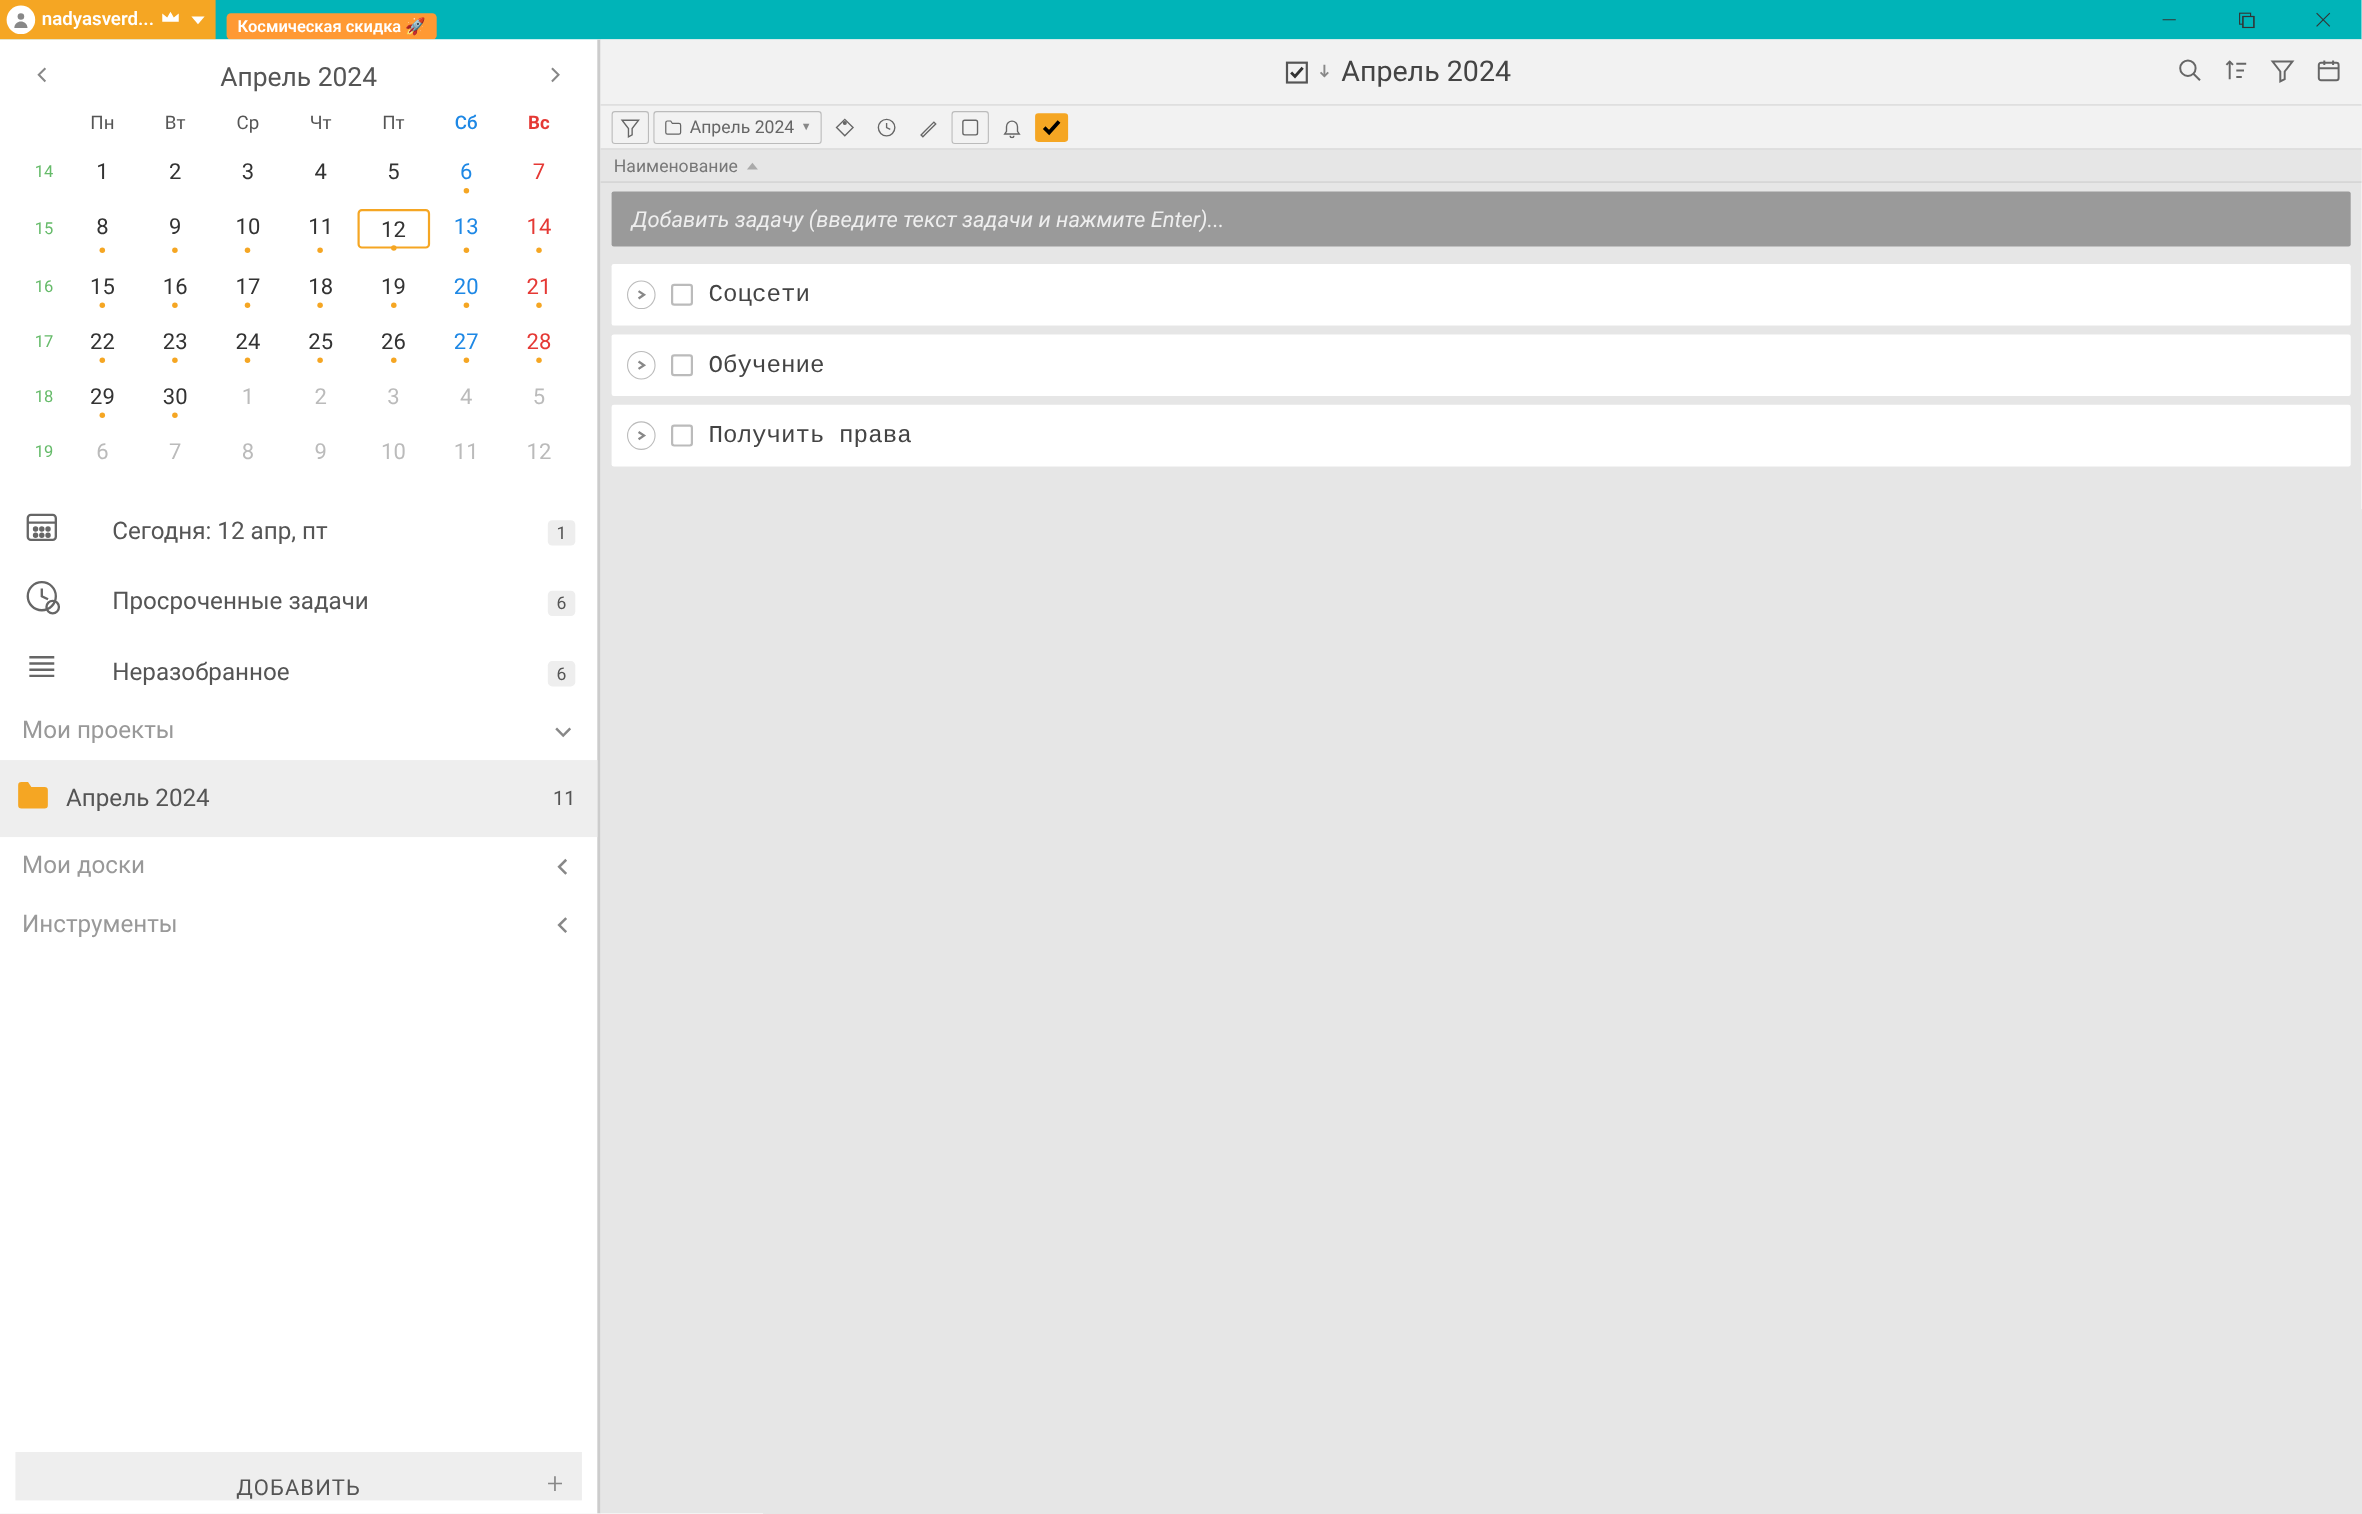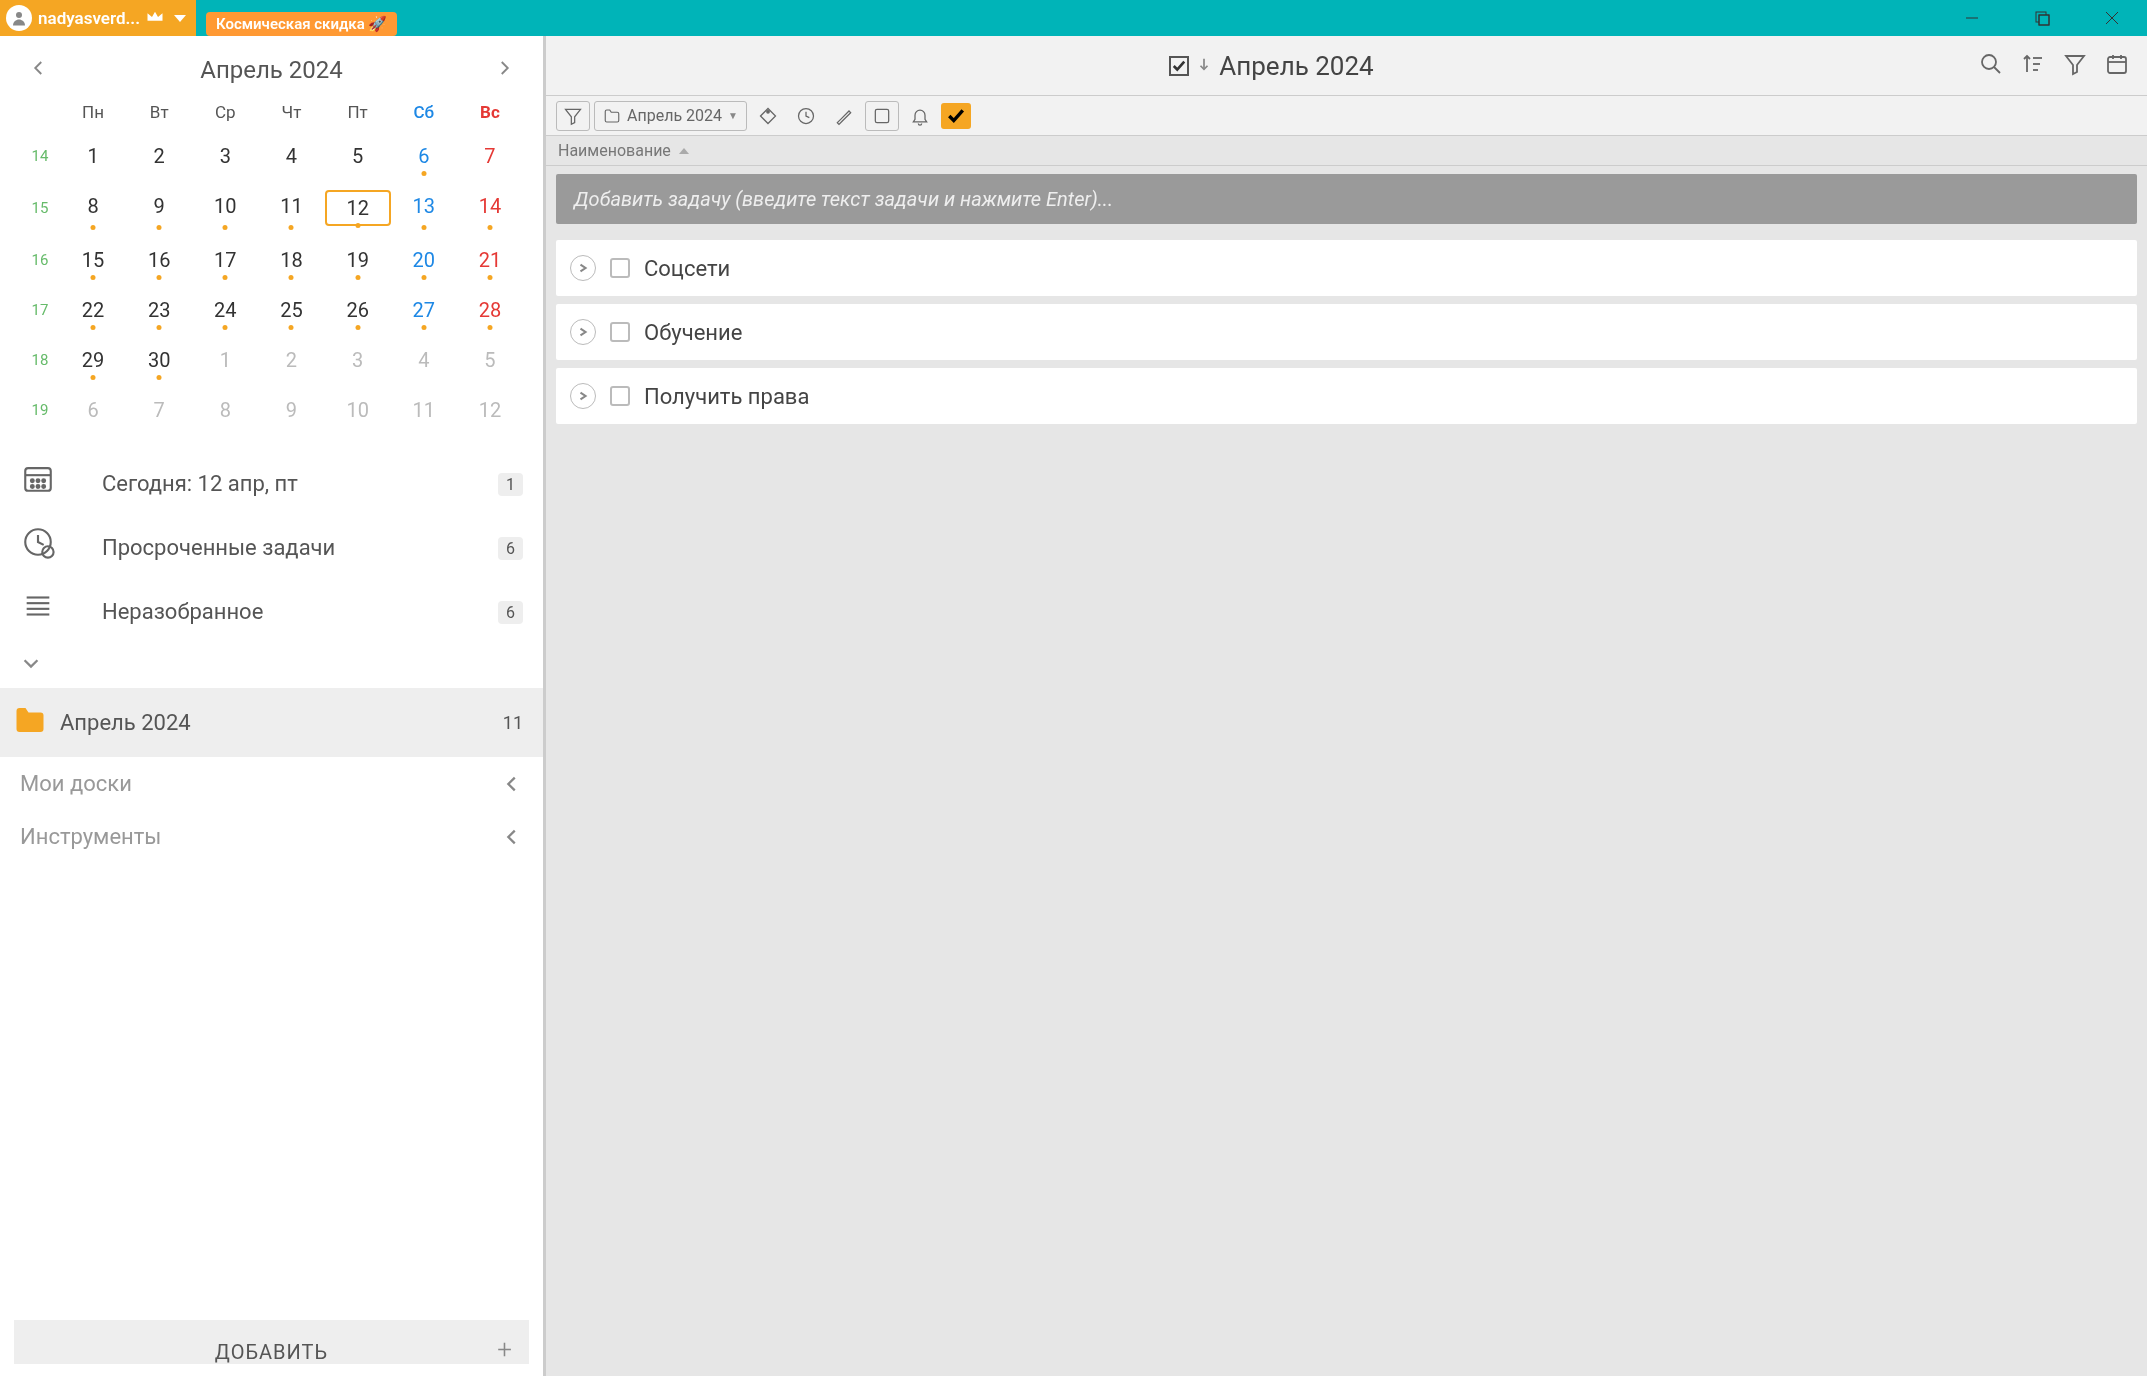--- a/index.html
+++ b/index.html
@@ -83,21 +83,21 @@
 
 
 .add-task-row { margin: 8px 10px; height: 50px; background: #9a9a9a; display: flex; align-items: center; padding: 0 18px; color: #eee; font-size: 20px; font-style: italic; border-radius: 2px; }
 
 
 .task-list { padding: 8px 10px; display: flex; flex-direction: column; gap: 8px; }
 .task-row { height: 56px; background: #fff; display: flex; align-items: center; padding: 0 14px; gap: 14px; border-radius: 2px; }
 .task-expand { width: 26px; height: 26px; border: 1.5px solid #bbb; border-radius: 50%; display: flex; align-items: center; justify-content: center; cursor: pointer; }
 .task-expand svg { width: 10px; height: 10px; stroke: #888; stroke-width: 2.5; fill: none; }
 .task-check { width: 20px; height: 20px; border: 2px solid #bbb; border-radius: 3px; cursor: pointer; }
-.task-title { font-size: 22px; color: #444; }
+.task-title { font-size: 22px; color: #444; font-family: Liberation Mono, monospace; }
 </style>
 </head>
 <body>
 
 <div class="app">
 
   <div class="titlebar">
     <div class="user-chip">
       <span class="avatar">
         <svg viewBox="0 0 24 24">
@@ -247,20 +247,21 @@
               <line x1="4" y1="10" x2="20" y2="10"></line>
               <line x1="4" y1="14" x2="20" y2="14"></line>
               <line x1="4" y1="18" x2="20" y2="18"></line>
             </svg>
         </span>
         <span class="nlabel">Неразобранное</span>
         <span class="nbadge">6</span>
       </div>
 
       <div class="nav-section">
+        <span class="slabel">Мои проекты</span>
         <svg viewBox="0 0 24 24">
             <polyline points="5 9 12 16 19 9"></polyline>
           </svg>
       </div>
       <div class="project-item">
         <span class="picon">
           <svg viewBox="0 0 24 24">
               <path d="M3 6a2 2 0 0 1 2-2h4l2 3h8a2 2 0 0 1 2 2v9a2 2 0 0 1-2 2H5a2 2 0 0 1-2-2V6z"></path>
             </svg>
         </span>

